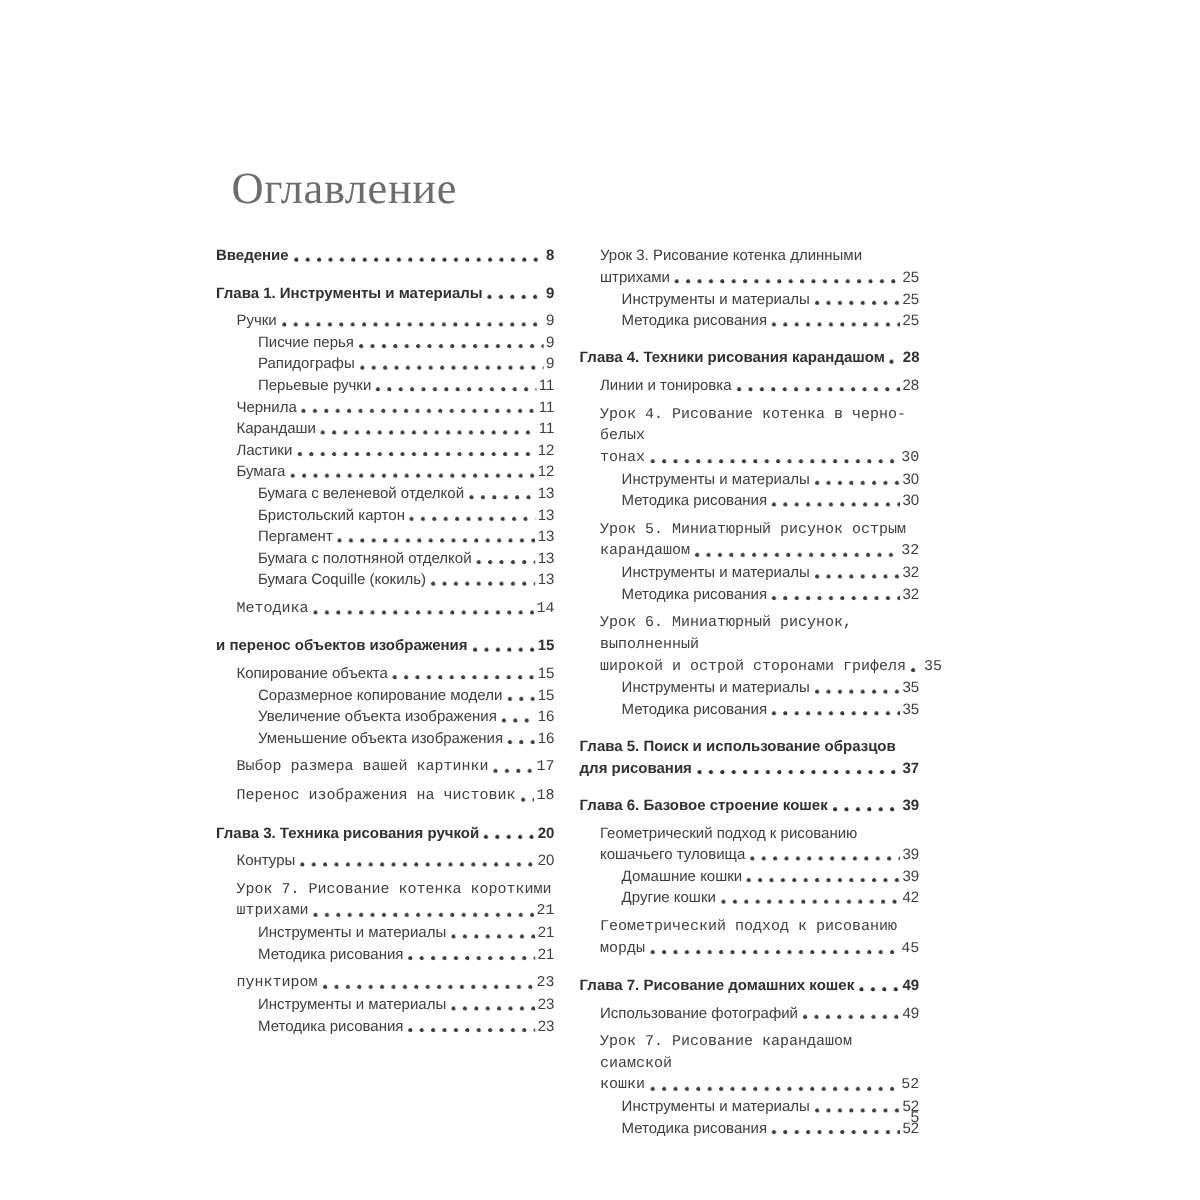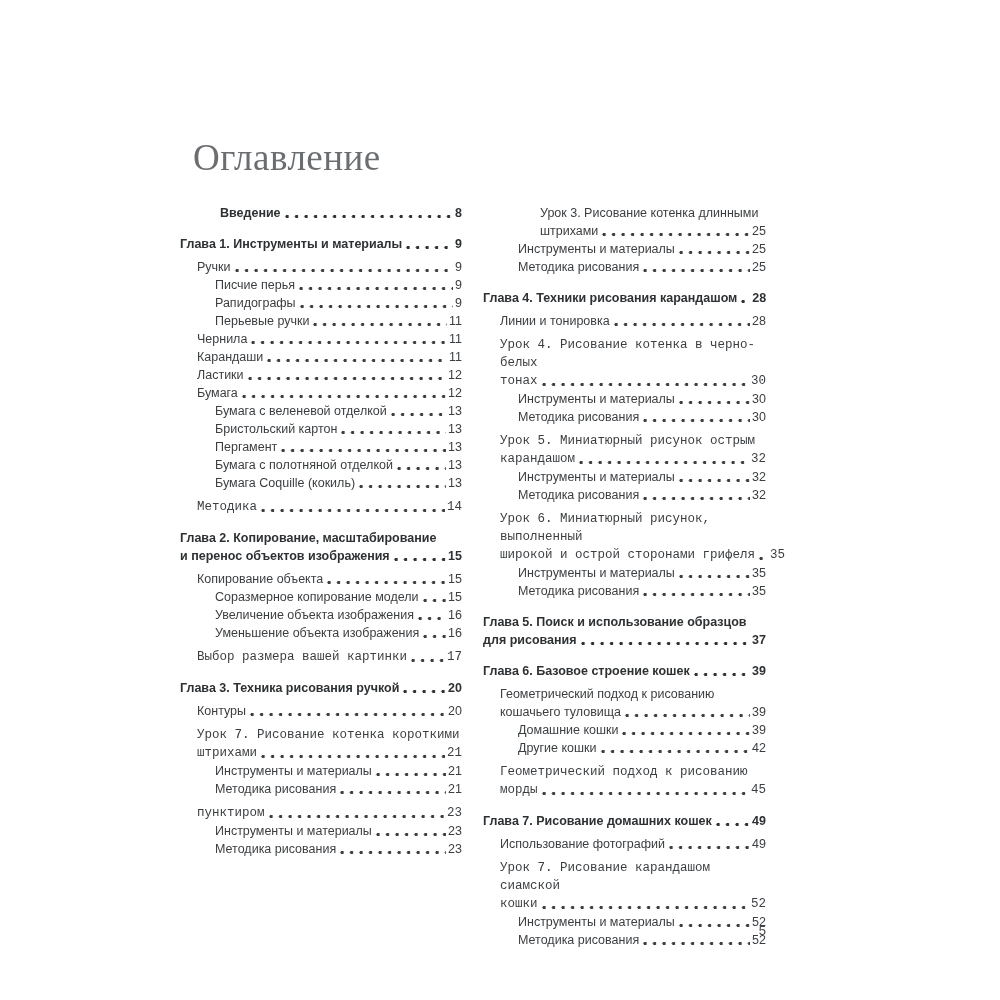--- a/index.html
+++ b/index.html
@@ -29,21 +29,21 @@
   .col-1 { width: 282px; }
   .col-2 { width: 283px; }
   .entry { font-size: 12.5px; line-height: 18px; }
   .entry.gap { margin-top: 6px; font-family: Liberation Mono, monospace; }
   .entry.chapter {
     font-weight: bold;
     color: var(--bold-text, #2e3133);
     margin-top: 13px;
     margin-bottom: 5px;
   }
-  .col-1 > .entry:first-child, .col-2 > .entry:first-child { margin-top: 0; margin-left: 40px; }
+  .col-1 > .entry:first-child, .col-2 > .entry:first-child { margin-top: 0; }
   .entry.section { padding-left: 17px; }
   .entry.sub { padding-left: 35px; }
   .row { display: flex; align-items: flex-end; }
   .lbl { flex: 0 0 auto; white-space: nowrap; }
   .leader {
     flex: 1 1 auto;
     min-width: 12px;
     height: 18px;
     margin: 0 2px 0 1px;
     background-image: radial-gradient(circle at 5px 12.5px, currentColor 1.5px, transparent 1.9px);
@@ -174,21 +174,20 @@
           </div>
         </div>
         <div class="entry section gap">
           <div class="row">
             <span class="lbl">Методика</span>
             <span class="leader"></span>
             <span class="pg">14</span>
           </div>
         </div>
         <div class="entry chapter">
-          <div class="lbl-line">Глава 2. Копирование, масштабирование</div>
           <div class="row">
             <span class="lbl">и перенос объектов изображения</span>
             <span class="leader"></span>
             <span class="pg">15</span>
           </div>
         </div>
         <div class="entry section">
           <div class="row">
             <span class="lbl">Копирование объекта</span>
             <span class="leader"></span>
@@ -214,20 +213,27 @@
             <span class="lbl">Уменьшение объекта изображения</span>
             <span class="leader"></span>
             <span class="pg">16</span>
           </div>
         </div>
         <div class="entry section gap">
           <div class="row">
             <span class="lbl">Выбор размера вашей картинки</span>
             <span class="leader"></span>
             <span class="pg">17</span>
+          </div>
+        </div>
+        <div class="entry section gap">
+          <div class="row">
+            <span class="lbl">Перенос изображения на чистовик</span>
+            <span class="leader"></span>
+            <span class="pg">18</span>
           </div>
         </div>
         <div class="entry chapter">
           <div class="row">
             <span class="lbl">Глава 3. Техника рисования ручкой</span>
             <span class="leader"></span>
             <span class="pg">20</span>
           </div>
         </div>
         <div class="entry section">

